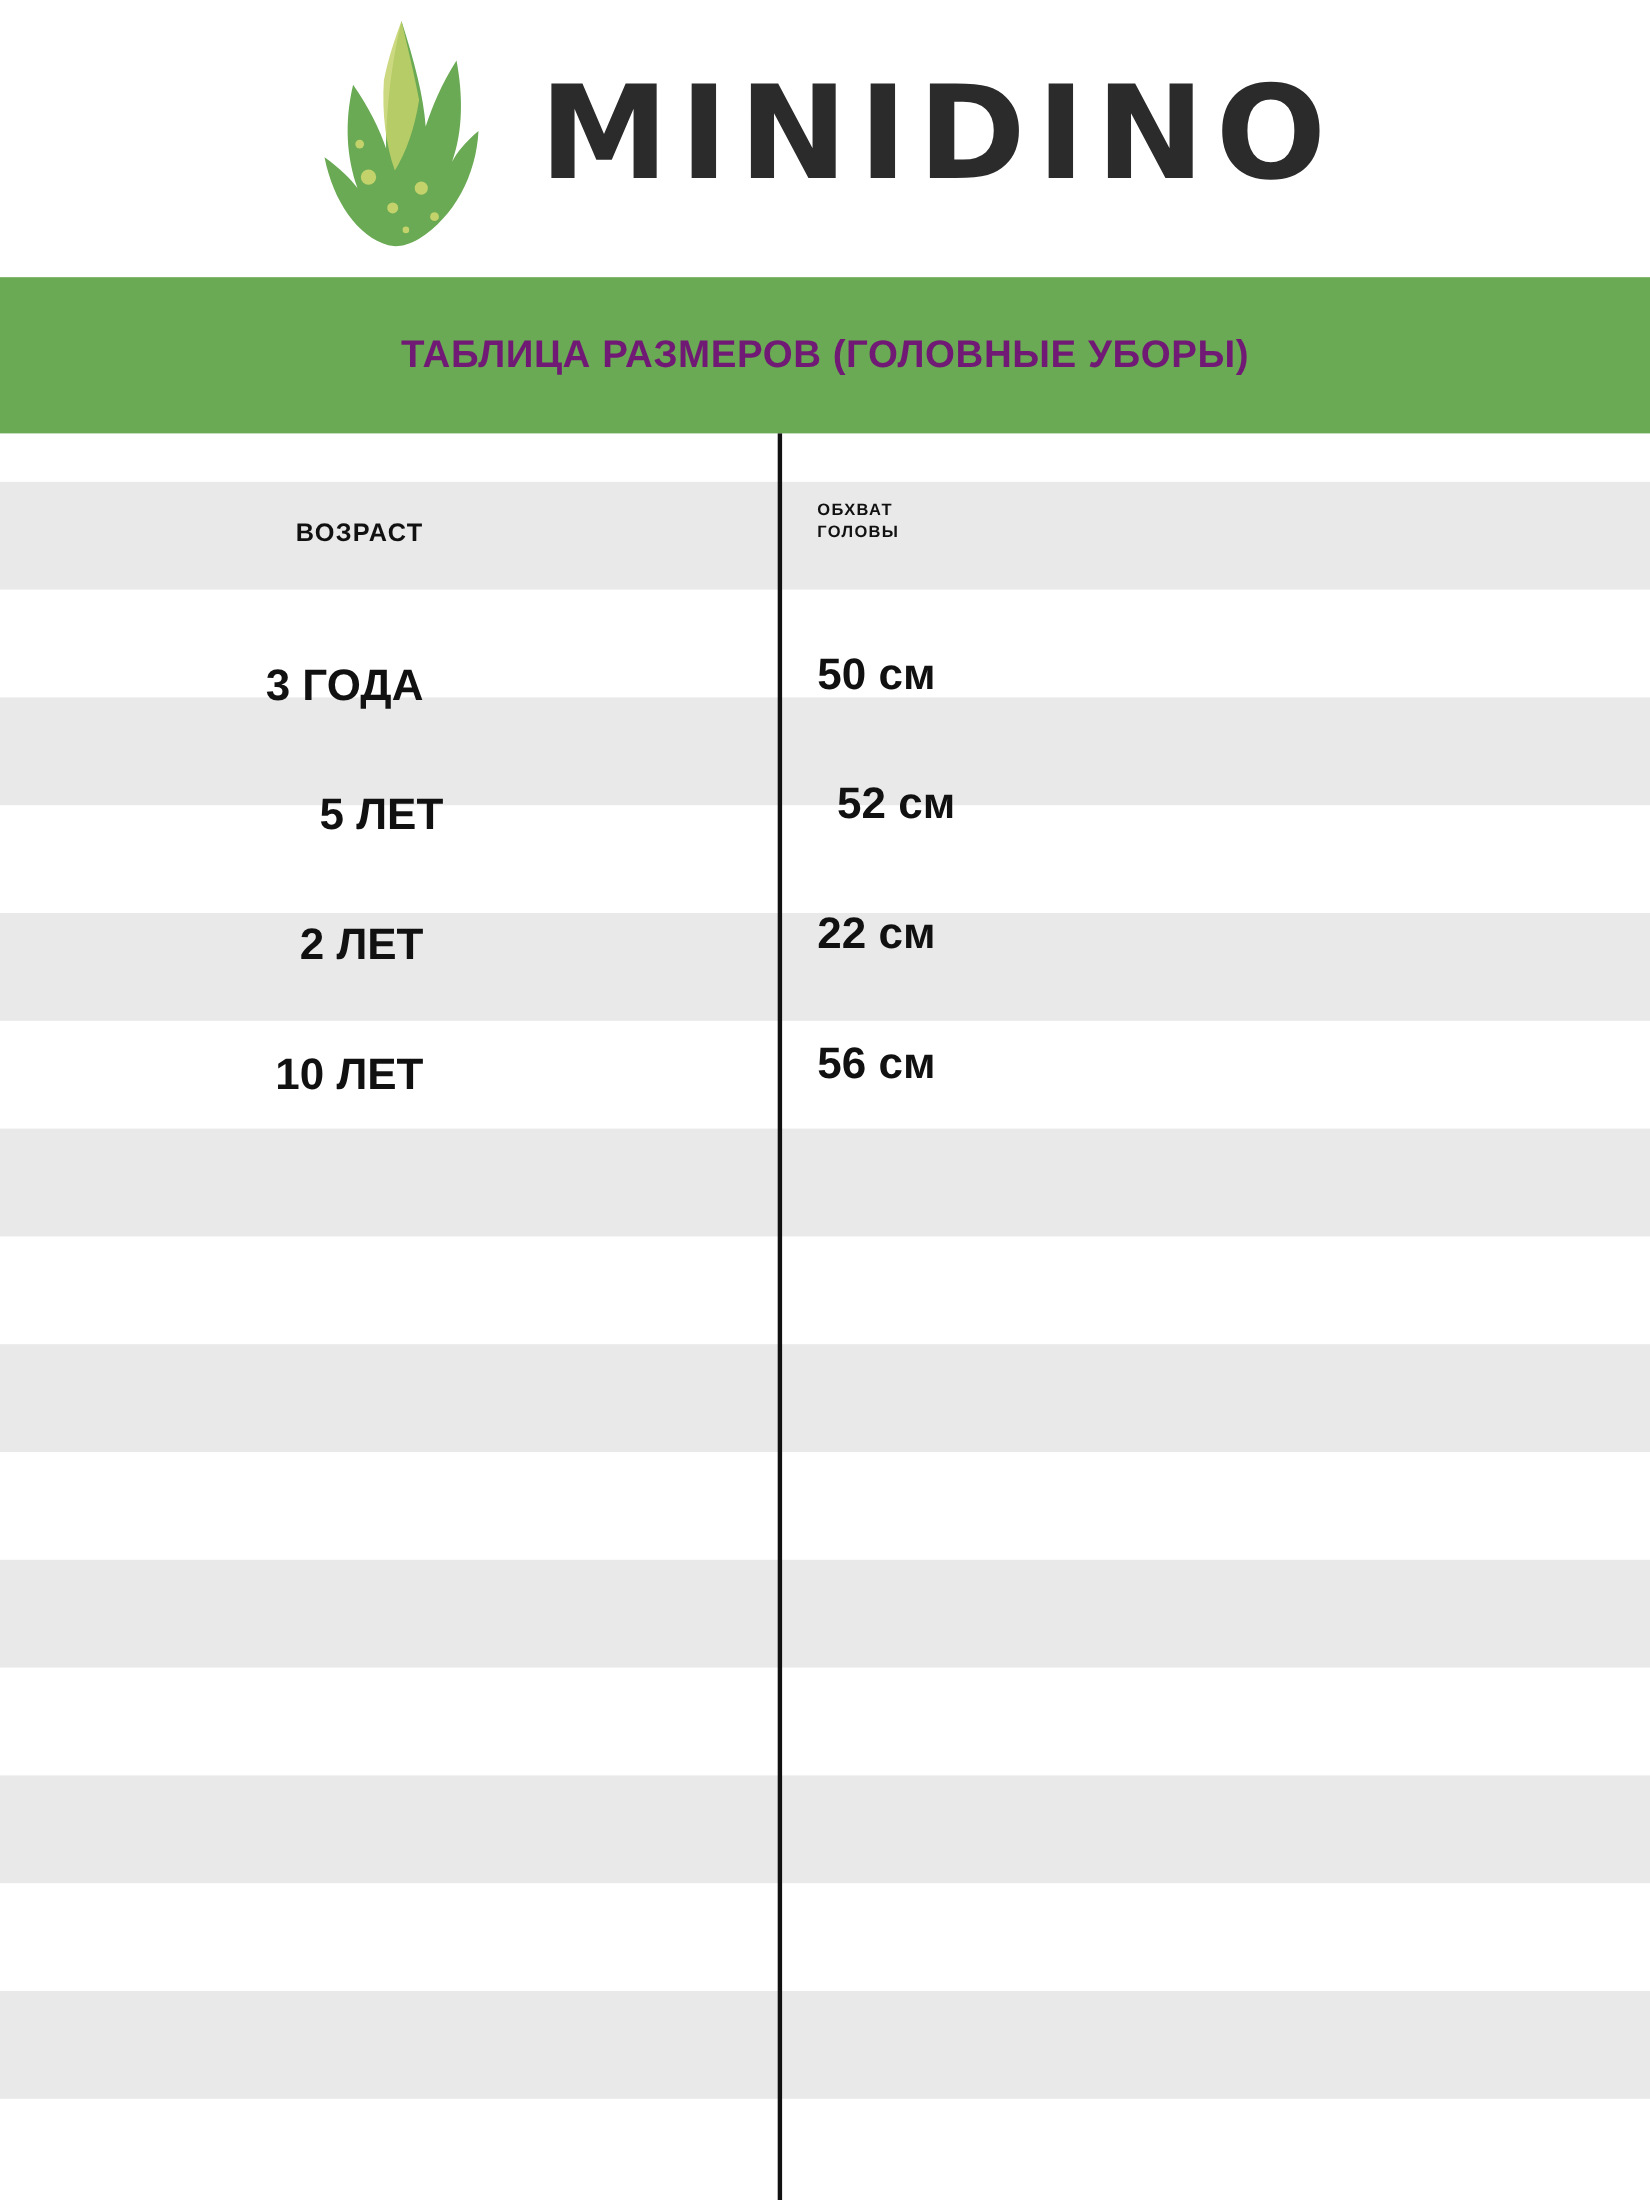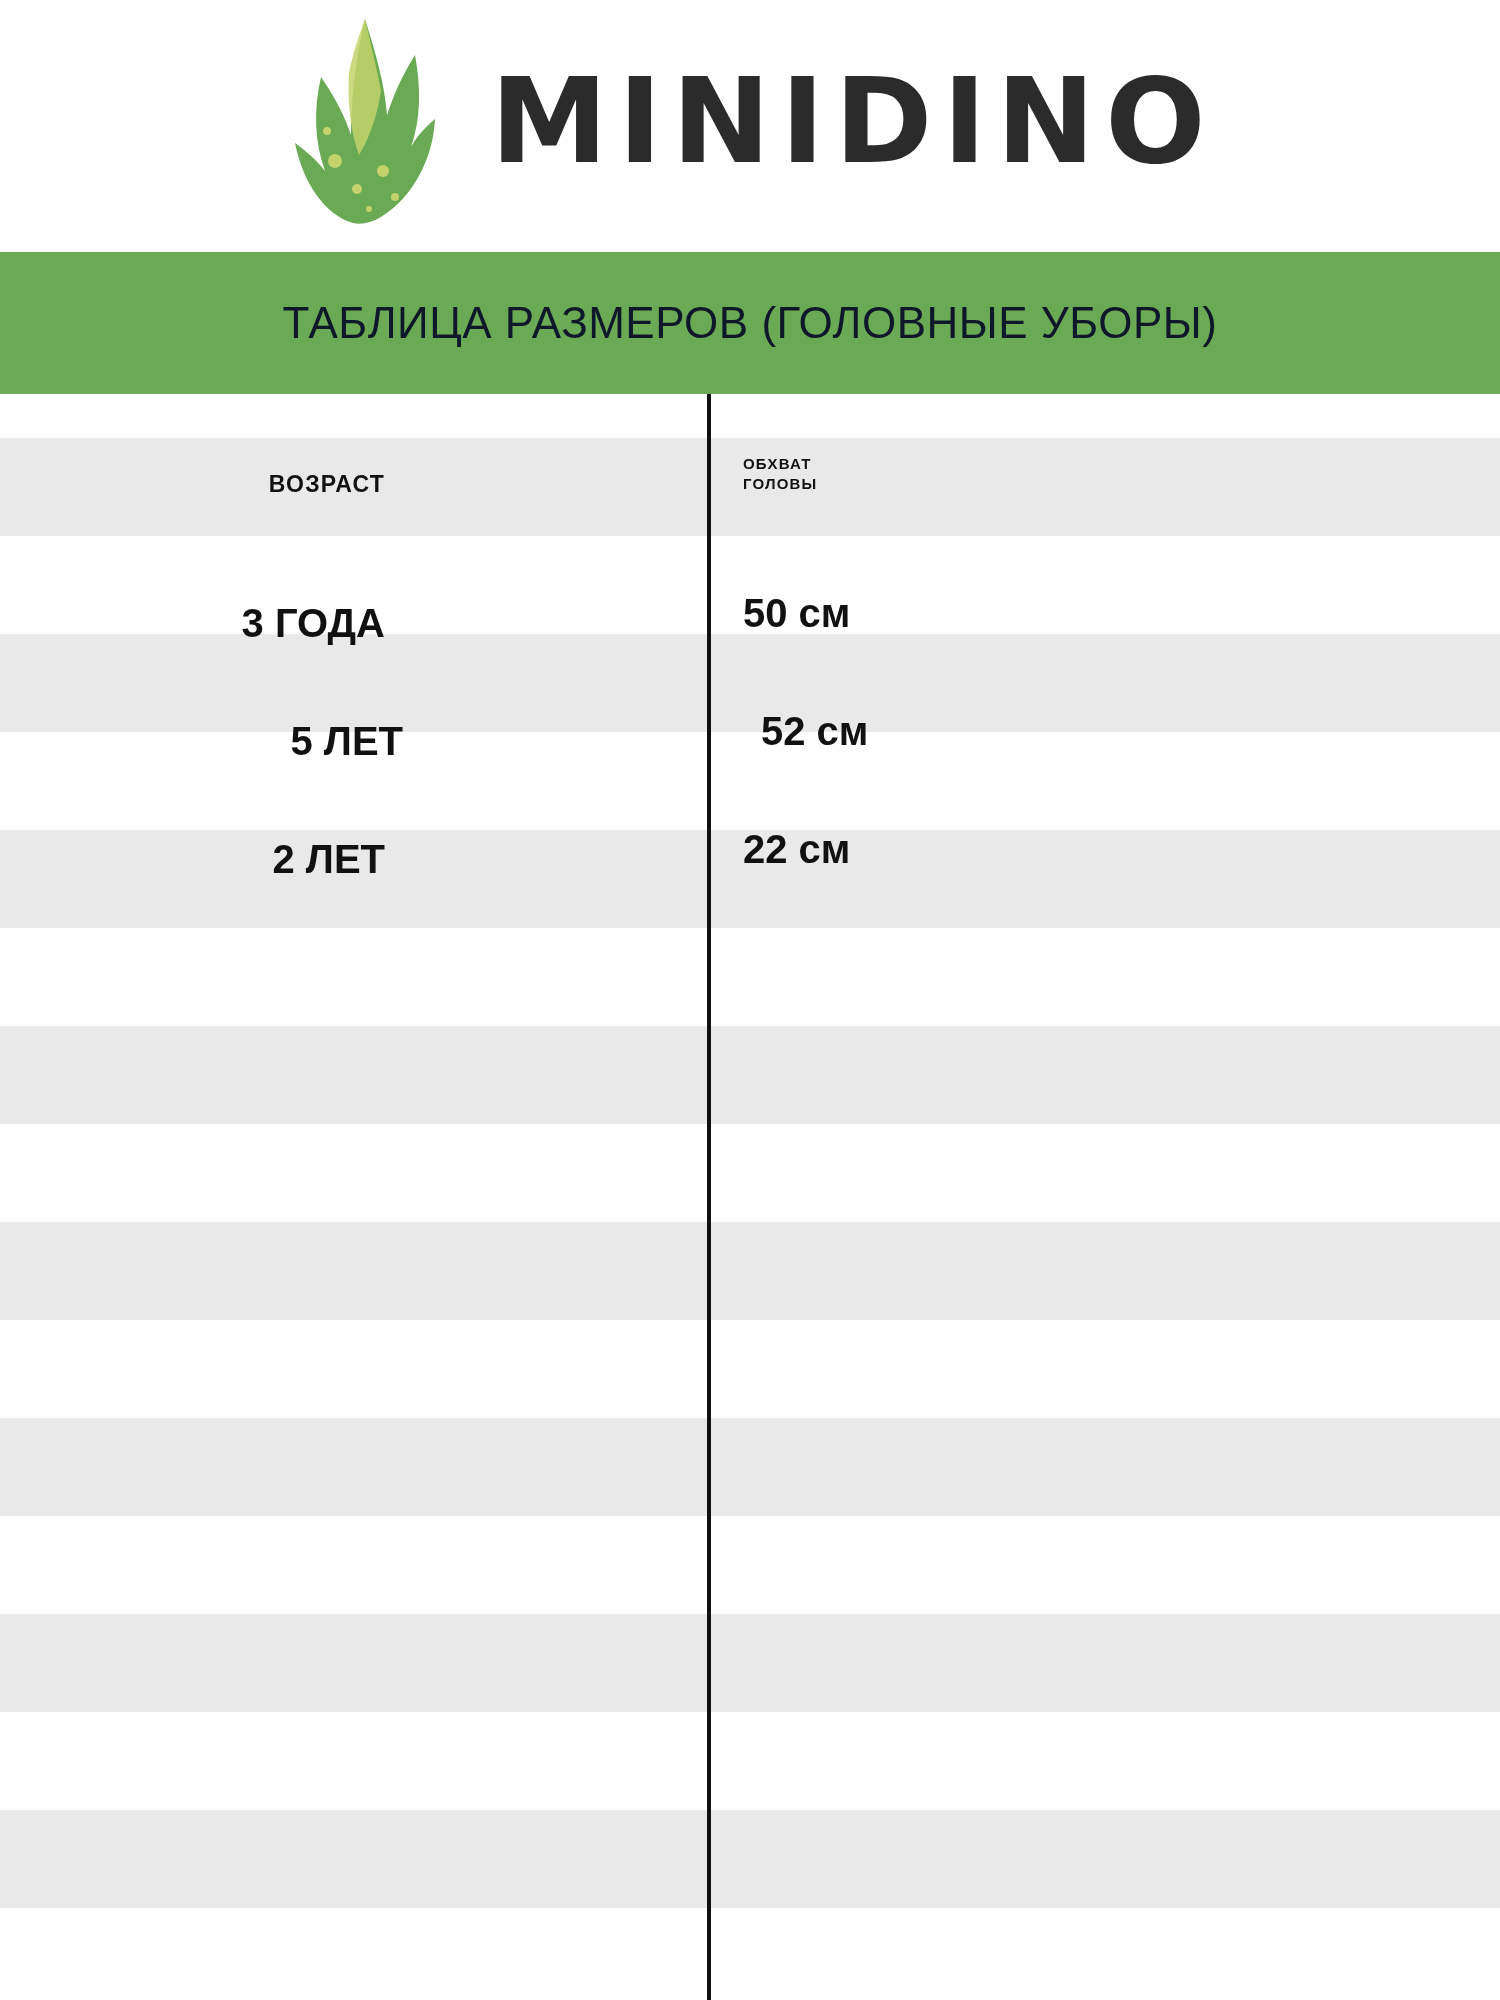--- a/index.html
+++ b/index.html
@@ -66,23 +66,23 @@
     left: 0;
     top: 252px;
     width: 1500px;
     height: 142px;
     background: #6aaa54;
     display: flex;
     align-items: center;
     justify-content: center;
   }
   .title-band .title-text {
-    color: #0f172a;
-    font-size: 44px;
-    font-weight: 400;
+    color: #701a75;
+    font-size: 35px;
+    font-weight: 700;
     letter-spacing: 0.5px;
     text-align: center;
     white-space: nowrap;
   }
 
   
   .table-area {
     position: absolute;
     left: 0;
     top: 394px;
@@ -216,17 +216,21 @@
       <div class="row data" style="top:278px;height:118px;padding-left:18px;">
         <div class="cell-age">5 ЛЕТ</div>
         <div class="cell-size">52 см</div>
       </div>
 
       <div class="row data" style="top:396px;height:118px;">
         <div class="cell-age">2 ЛЕТ</div>
         <div class="cell-size">22 см</div>
       </div>
 
+      <div class="row data" style="top:514px;height:118px;">
+        <div class="cell-age">10 ЛЕТ</div>
+        <div class="cell-size">56 см</div>
+      </div>
 
     </div>
   </div>
 
 </div>
 
 </body></html>

